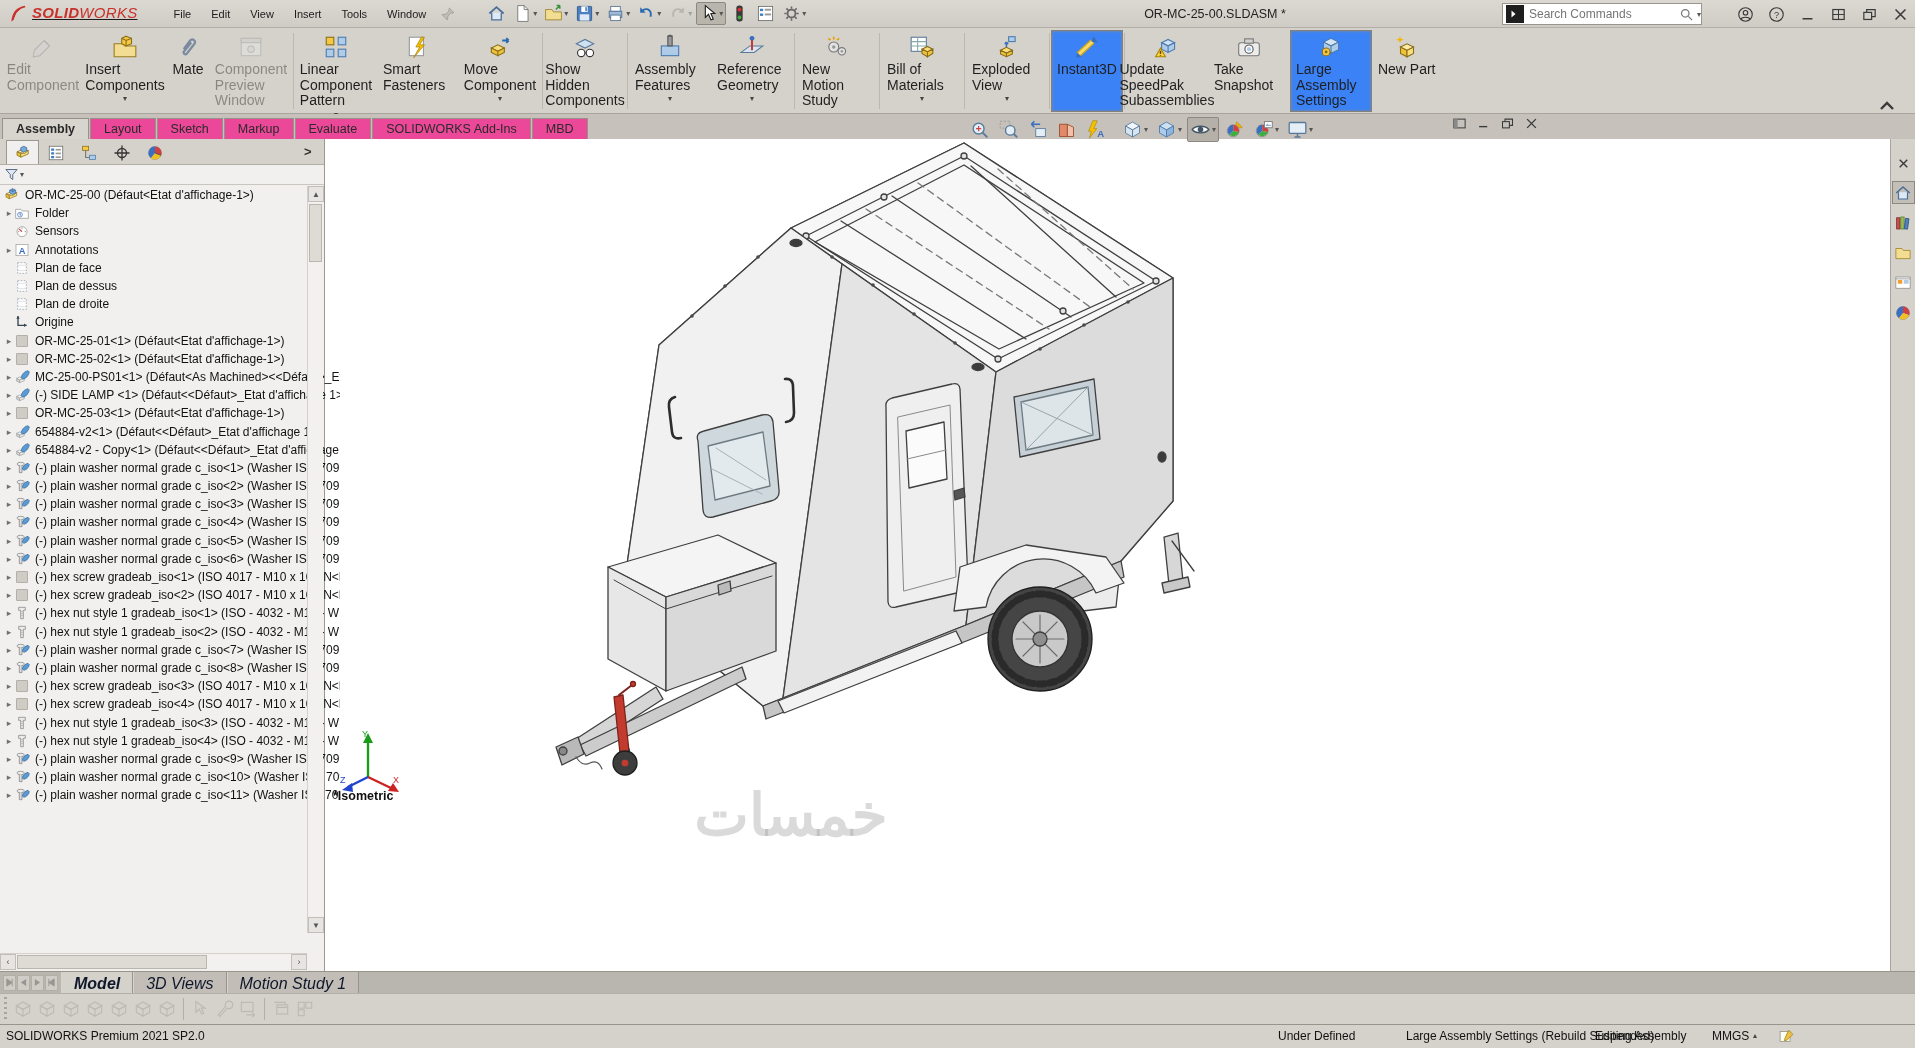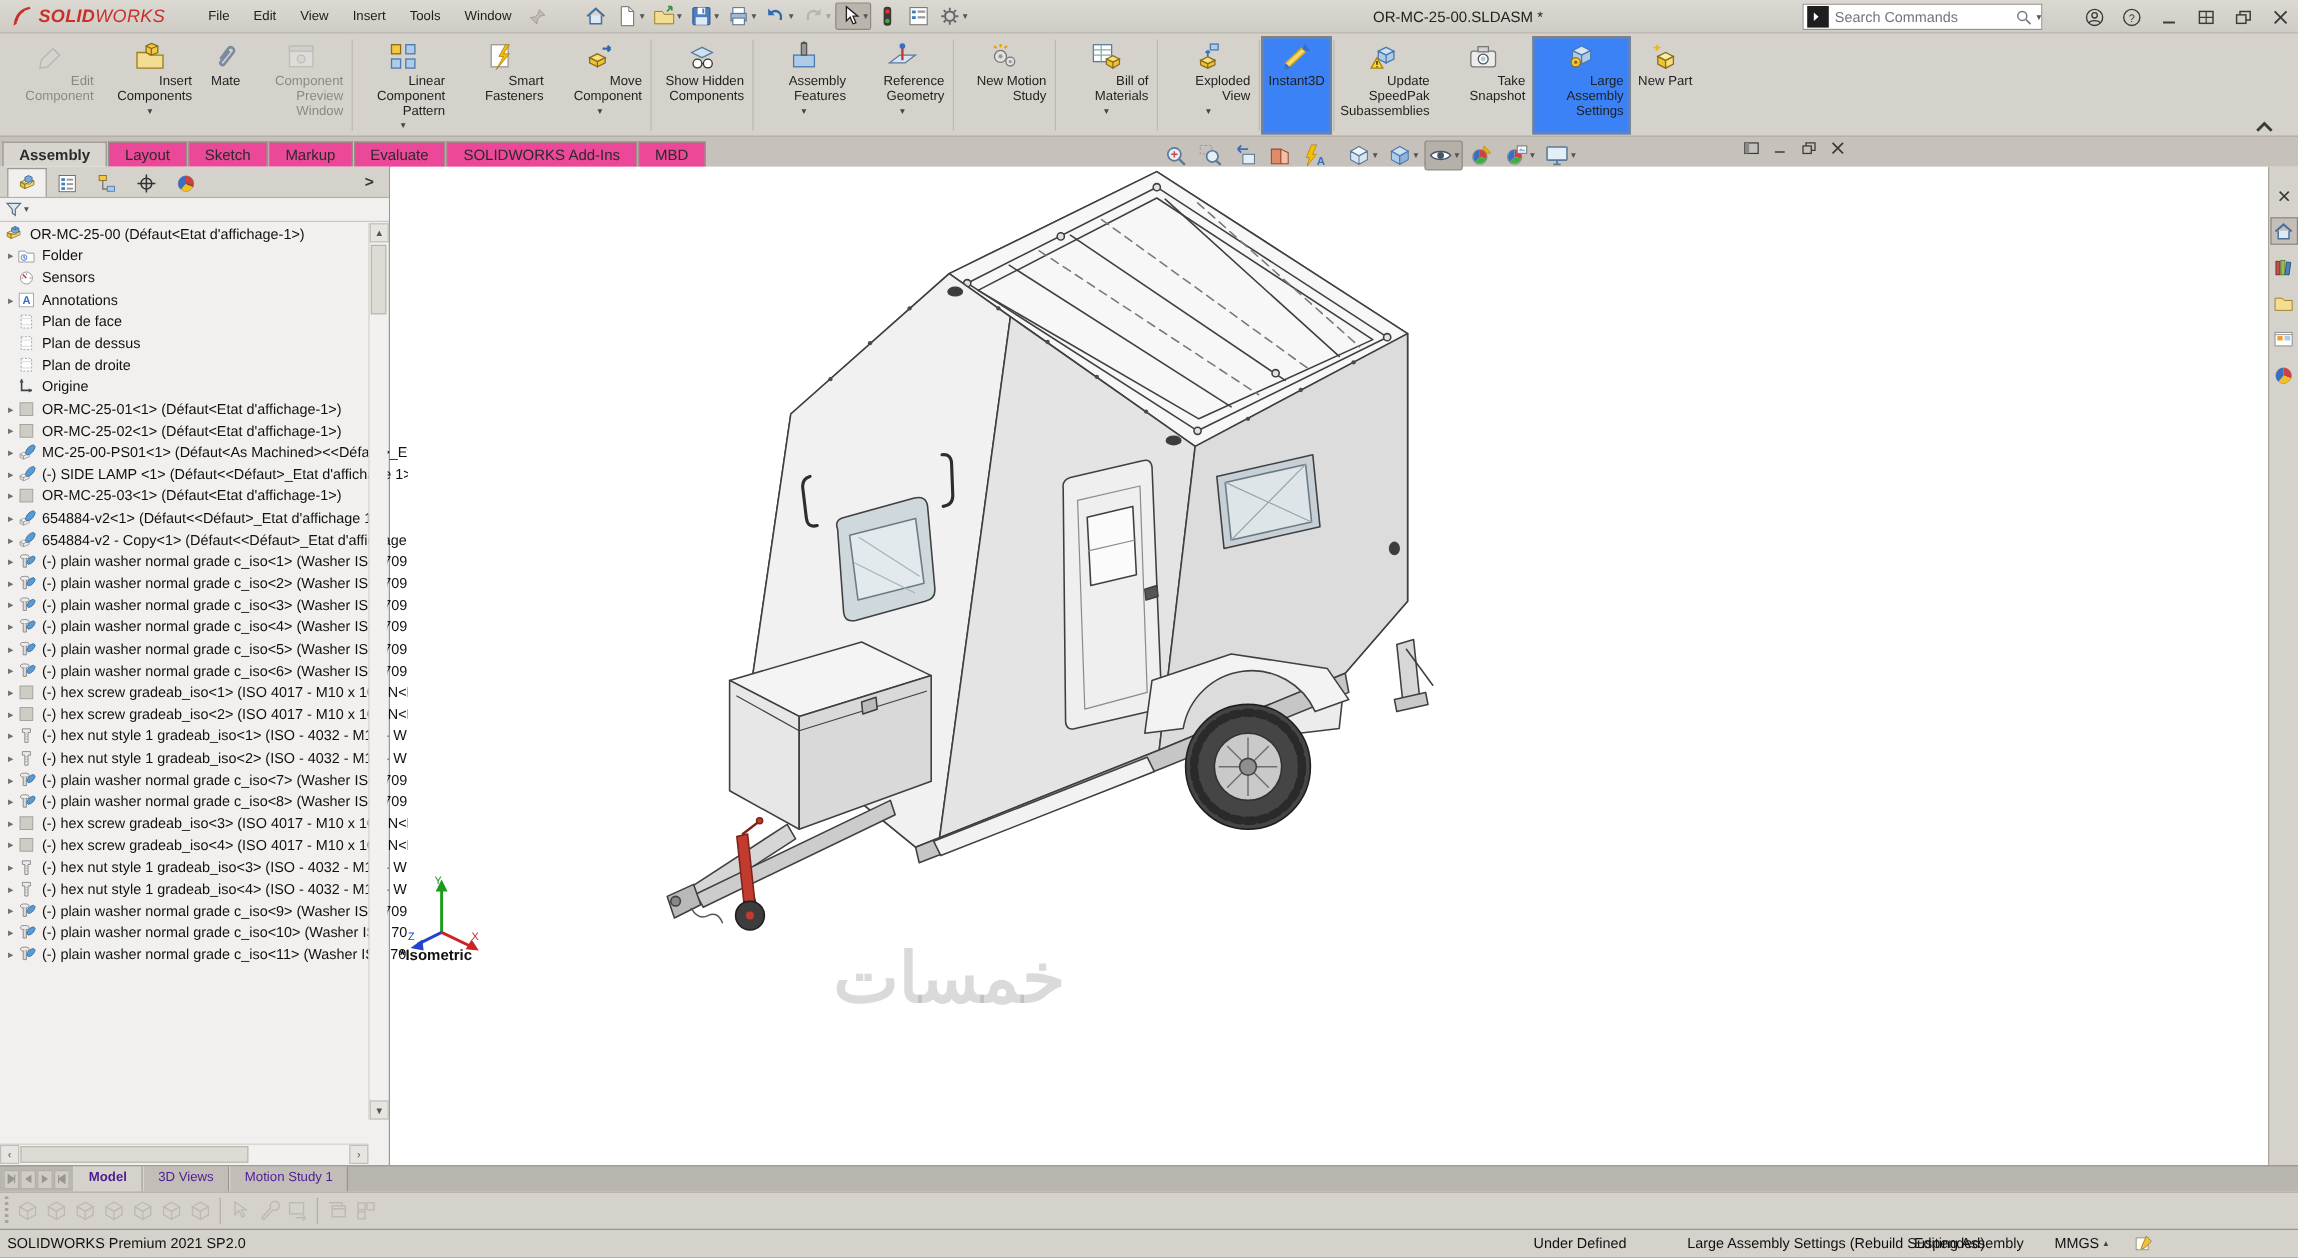--- a/index.html
+++ b/index.html
@@ -1,21 +1,21 @@
 <!DOCTYPE html>
 <html><head>
 <meta charset="utf-8">
 <style>
   html,body{margin:0;padding:0;background:#888;}
   .app{position:relative;width:1915px;height:1048px;background:#d5d2cb;font-family:"Liberation Sans",sans-serif;overflow:hidden;color:#1c1c1c;}
   .app *{box-sizing:border-box;}
   svg{display:block;}
   
   .menubar{position:absolute;left:0;top:0;width:100%;height:28px;background:linear-gradient(#dcd9d3,#cfccc5);border-bottom:1px solid #b3afa7;display:flex;align-items:center;}
-  .brand{display:flex;align-items:center;margin-left:8px;}
+  .brand{display:flex;align-items:flex-start;margin-left:8px;text-decoration:underline;}
   .brand-glyph{width:20px;height:20px;margin-right:4px;}
   .brand-strong{color:#c9302a;font-weight:bold;font-style:italic;font-size:15px;letter-spacing:.3px;}
   .brand-light{color:#c9302a;font-weight:400;font-style:italic;font-size:15px;letter-spacing:.3px;}
   .menus{display:flex;margin-left:26px;}
   .menu-item{padding:4px 10px;font-size:11px;cursor:default;text-align:center;}
   .pin{width:16px;height:16px;margin-left:4px;opacity:.7;}
   .qat{display:flex;align-items:center;margin-left:28px;gap:1px;}
   .qat-btn{display:flex;align-items:center;padding:1px 2px;border:1px solid transparent;border-radius:2px;}
   .qat-btn .g{width:19px;height:19px;}
   .qat-btn.pressed{background:#b9b5ad;border-color:#8d8981;}
@@ -26,21 +26,21 @@
   .search-run{width:18px;height:18px;margin:0 3px;background:#1e1e1e;display:flex;align-items:center;justify-content:center;}
   .search-run svg{width:12px;height:12px;}
   .search-input{flex:1;border:none;outline:none;font-size:12px;color:#444;font-family:"Liberation Sans",sans-serif;min-width:0;background:transparent;}
   .search-mag{width:15px;height:15px;margin-right:2px;}
   .tb-right{position:absolute;right:6px;top:0;height:28px;display:flex;align-items:center;gap:14px;}
   .tb-right .g{width:17px;height:17px;}
   
   .ribbon{position:absolute;left:0;top:28px;width:100%;height:86px;background:#d5d2cb;border-bottom:1px solid #a9a59d;display:flex;align-items:stretch;padding:2px 2px 1px 2px;}
   .rbtn{display:flex;flex-direction:column;align-items:center;padding:3px 5px 1px 5px;min-width:44px;max-width:82px;border:1px solid transparent;}
   .rbtn .ricon{width:26px;height:26px;margin-bottom:2px;flex:none;}
-  .rbtn .rlab{font-size:11px;line-height:1.12;text-align:right;color:#1f1f1f;}
+  .rbtn .rlab{font-size:14px;line-height:1.12;text-align:left;color:#1f1f1f;}
   .rbtn .rdd{font-size:8px;color:#444;margin-top:1px;}
   .rbtn.dis{opacity:.42;}
   .rbtn.act{background:#3b82f6;border-color:#84807a;box-shadow:inset 0 0 3px #8d8983;}
   .r-sep{width:1px;background:#bcb8b0;margin:3px 1px;}
   .collapse-chevron{position:absolute;left:1878px;top:99px;width:18px;height:14px;}
   
   .tabrow{position:absolute;left:0;top:114px;width:100%;height:27px;background:#c6c2bb;border-bottom:1px solid #a29e96;}
   .ctabs{position:absolute;left:2px;bottom:0;display:flex;}
   .ctab{padding:3px 13px 4px 13px;font-size:12.5px;background:#ec4899;border:1px solid #96928a;border-bottom:none;margin-right:1px;color:#2a2a2a;}
   .ctab.active{background:#d8d5ce;font-weight:bold;}
@@ -85,21 +85,21 @@
   .tp-close{position:absolute;top:-8px;left:4px;width:15px;height:15px;}
   .tp-icons{position:absolute;top:18px;left:0;width:100%;display:flex;flex-direction:column;align-items:center;gap:7px;}
   .tp-btn{width:23px;height:23px;display:flex;align-items:center;justify-content:center;border:1px solid transparent;}
   .tp-btn .g{width:18px;height:18px;}
   .tp-btn.pressed{background:#c3bfb8;border-color:#8d8981;}
   
   .bottomtabs{position:absolute;left:0;top:971px;width:100%;height:22px;background:#b9b6af;border-top:1px solid #98948c;display:flex;align-items:stretch;}
   .vcr{display:flex;align-items:center;gap:1px;padding:2px 3px;}
   .vcr-btn{width:13px;height:16px;background:#d0cdc6;border:1px solid #b3afa7;display:flex;align-items:center;justify-content:center;}
   .vcr-btn svg{width:9px;height:9px;opacity:.45;}
-  .btab{padding:3px 12px 2px 12px;font-size:11px;background:#c2beb7;border-right:1px solid #98948c;border-left:1px solid #d8d5ce;color:#4c1d95;}
+  .btab{padding:3px 12px 2px 12px;font-size:16px;background:#c2beb7;border-right:1px solid #98948c;border-left:1px solid #d8d5ce;color:#0f172a;font-style:italic;}
   .btab.active{background:#d5d2cb;font-weight:bold;}
   
   .motionbar{position:absolute;left:0;top:993px;width:100%;height:31px;background:#d5d2cb;border-top:1px solid #b3afa7;display:flex;align-items:center;}
   .mm-handle{width:7px;height:24px;margin:0 4px;background:repeating-linear-gradient(#a9a59d 0 2px,transparent 2px 5px);width:3px;}
   .mm-btn{width:24px;height:24px;display:flex;align-items:center;justify-content:center;opacity:.38;}
   .mm-btn .g{width:20px;height:20px;}
   .mm-sep{width:1px;height:22px;background:#b3afa7;margin:0 4px;}
   
   .statusbar{position:absolute;left:0;top:1024px;width:100%;height:24px;background:#d5d2cb;border-top:1px solid #98948c;font-size:12px;}
   .sb-left{position:absolute;left:6px;top:4px;color:#111;}

